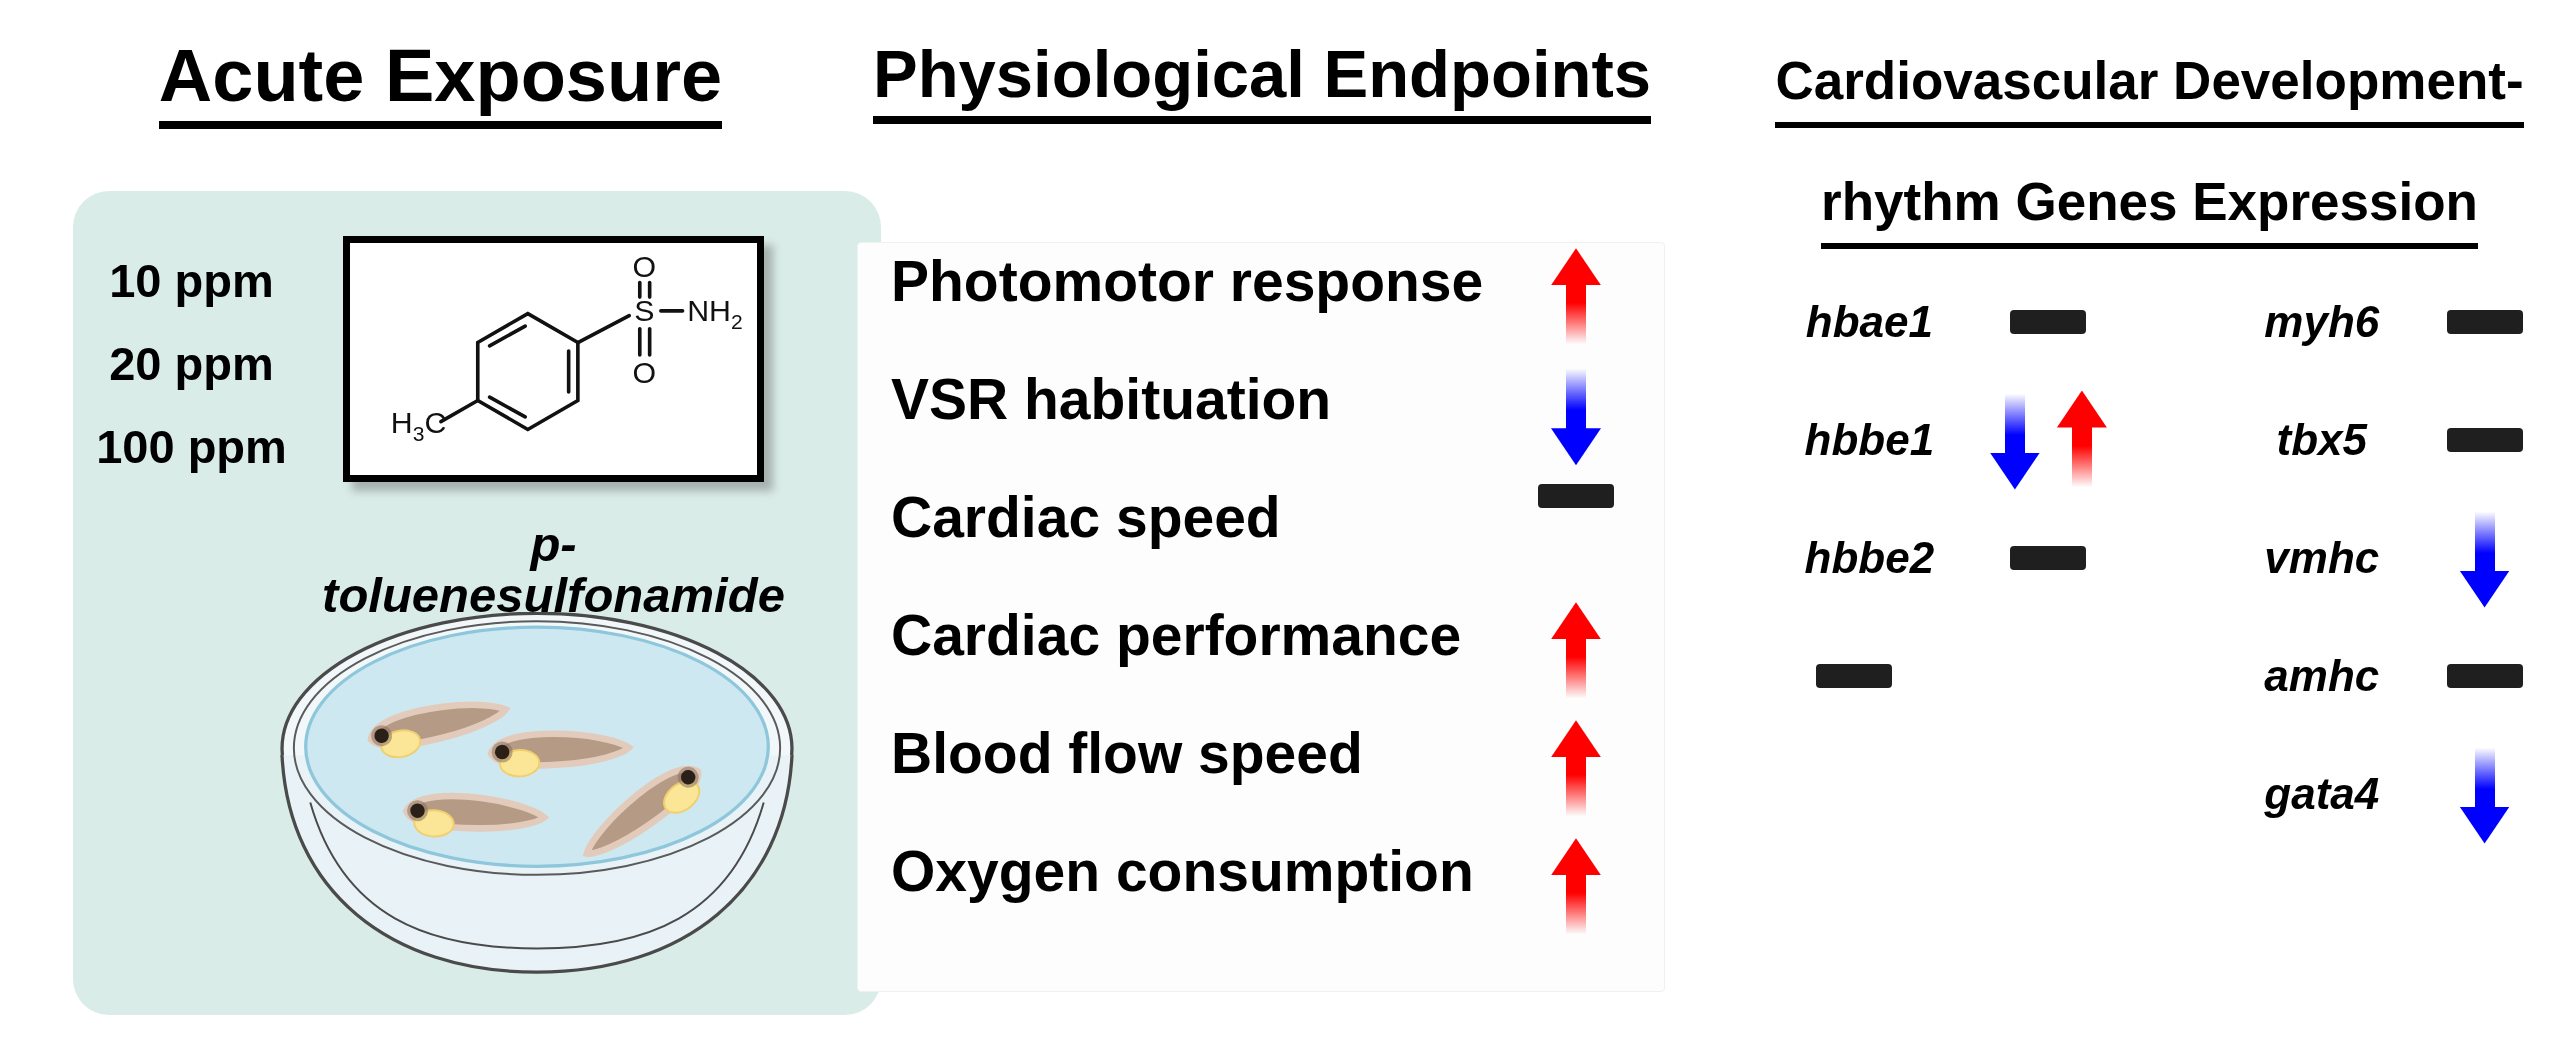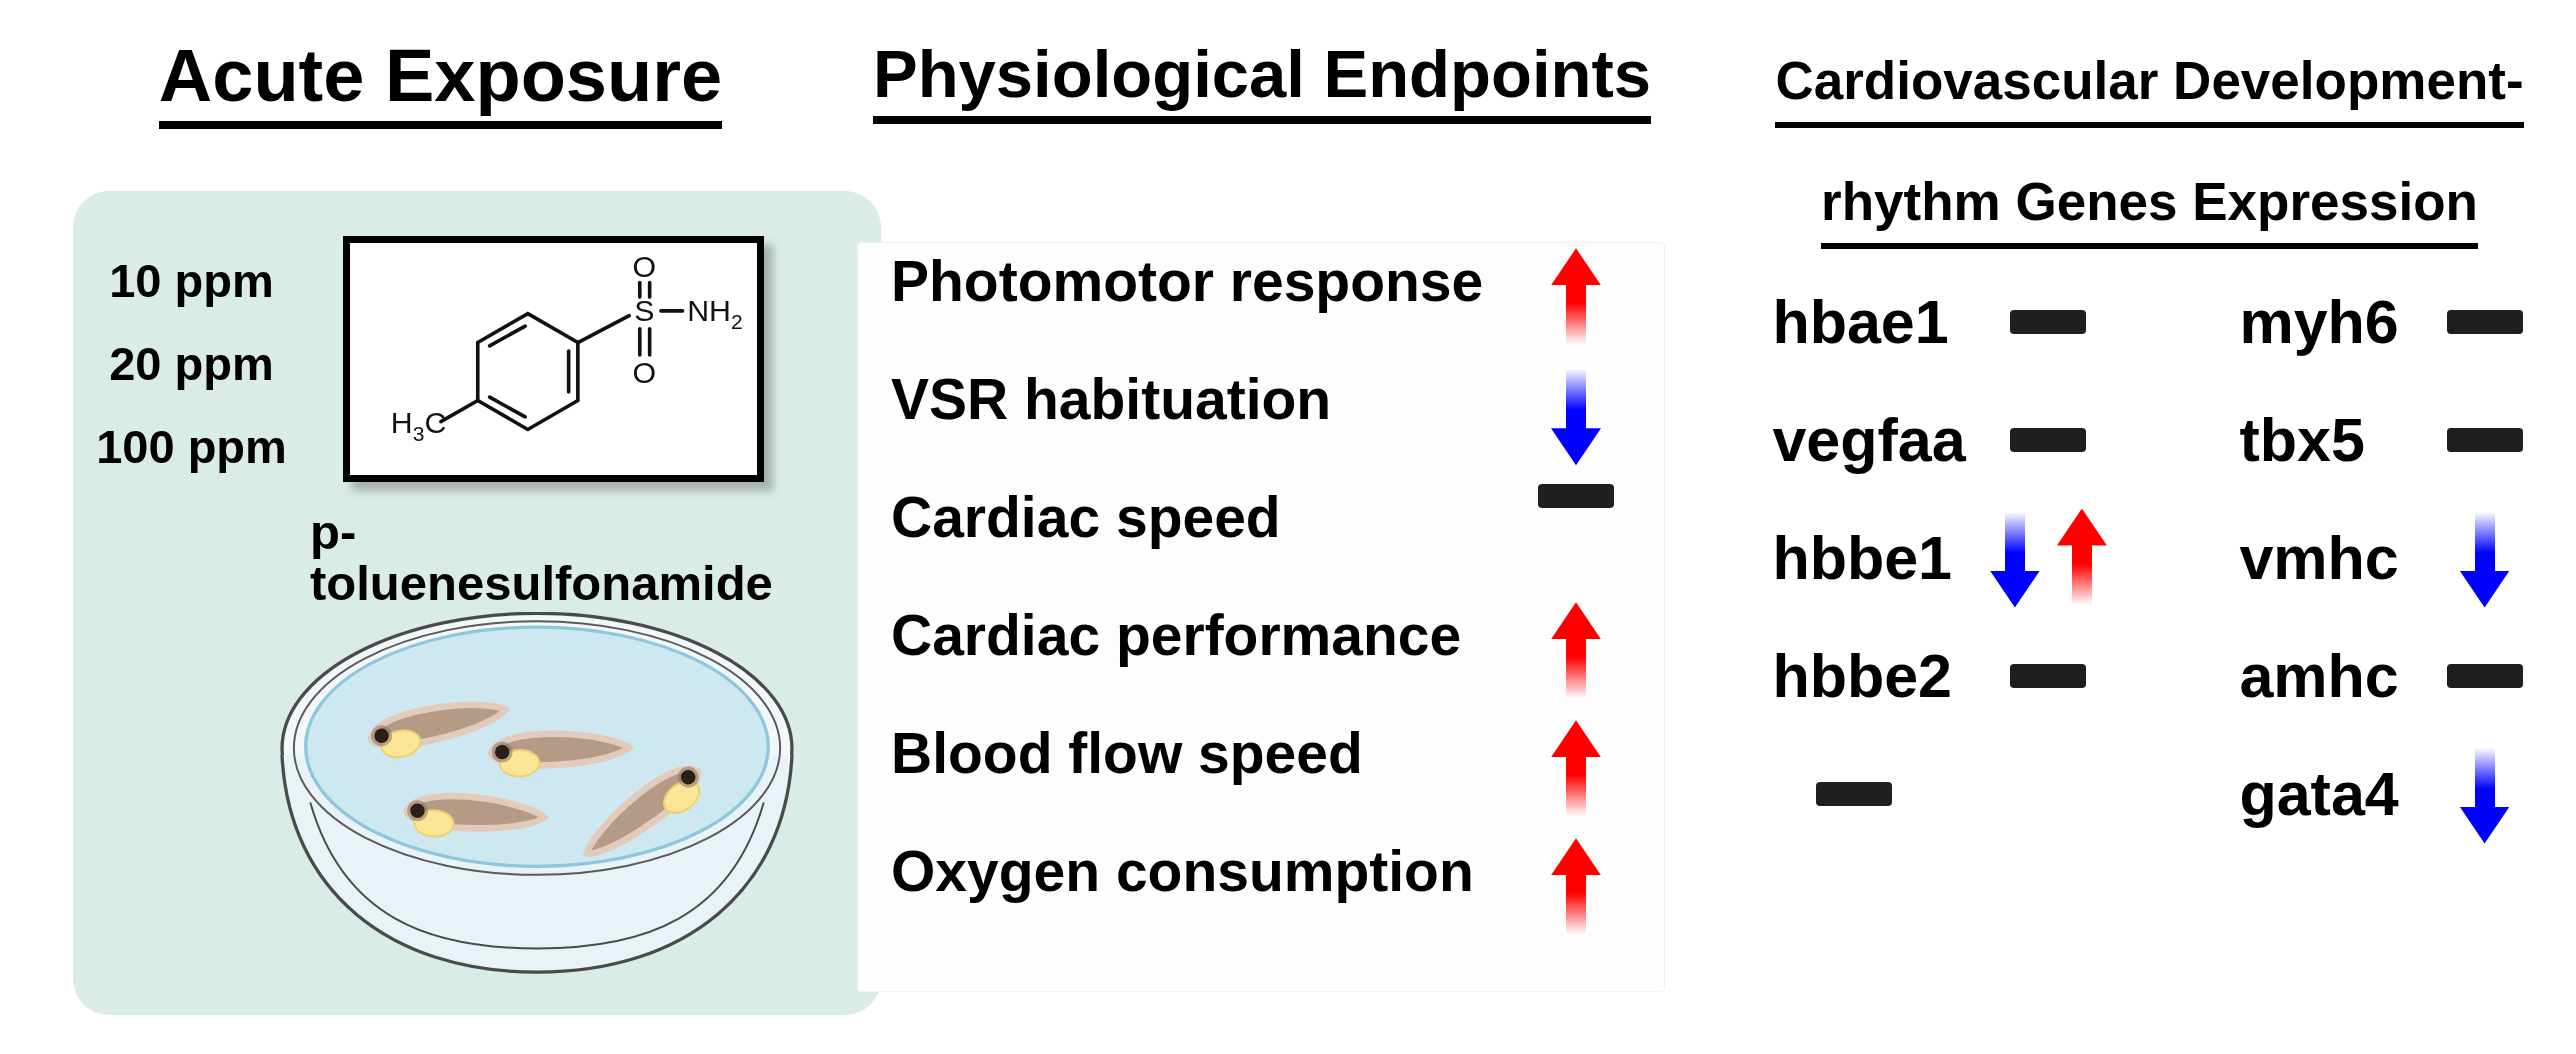--- a/index.html
+++ b/index.html
@@ -30,22 +30,22 @@
     position:absolute;left:270px;top:45px;width:407px;height:232px;
     background:#ffffff;border:7.2px solid #000;
     box-shadow:9.2px 9.2px 8px rgba(90,90,90,.40);
   }
   #chem-svg{width:100%;height:100%;display:block;}
   #chem-svg .bond{stroke:#111;stroke-width:5.5;fill:none;stroke-linecap:round;}
   #chem-svg .atom{font-size:46px;fill:#111;}
   #chem-svg .sub{font-size:32px;}
 
   #chem-name{
-    position:absolute;left:237px;top:316px;width:487px;
-    font-size:49px;font-weight:bold;text-align:left;line-height:1.05;
+    position:absolute;left:237px;top:328px;width:487px;
+    font-size:49px;font-weight:bold;text-align:center;line-height:1.05;font-style:italic;
   }
 
   #dish-svg{position:absolute;left:201px;top:421px;width:526px;height:368px;}
   #dish-svg .water{fill:var(--water,#cde8f1);}
   #dish-svg .fish-body{fill:var(--fish-body,#b59a86);stroke:var(--fish-halo,#e3cbbb);stroke-width:10;}
   #dish-svg .fish-belly{fill:var(--fish-belly,#fae696);stroke:#f0cf6e;stroke-width:3;}
   #dish-svg .fish-eye{fill:#2b2017;}
   #dish-svg .fish-eye-ring{fill:#8a6f5c;opacity:.55;}
 
   
@@ -56,21 +56,21 @@
   #endpoint-rows{padding-top:5.3px;}
   .endpoint-row{height:118px;display:flex;align-items:flex-start;padding-left:33px;padding-right:32px;}
   .endpoint-label{flex:1;font-size:57px;font-weight:bold;white-space:nowrap;}
   .endpoint-row .slot{width:112px;display:flex;justify-content:center;align-items:center;}
 
   
   .gene-col{position:absolute;top:263px;}
   #gene-col-0{left:1756px;width:375px;}
   #gene-col-1{left:2223px;width:342px;}
   .gene-row{height:118px;display:flex;align-items:center;padding-left:16.4px;}
-  .gene-label{font-size:61px;font-weight:bold;white-space:nowrap;}
+  .gene-label{font-size:44px;font-weight:bold;font-style:italic;white-space:nowrap;text-align:center;}
   #gene-col-0 .gene-label{width:194px;}
   #gene-col-1 .gene-label{width:168px;}
   .gene-row .slot{width:164px;display:flex;justify-content:center;align-items:center;}
 
   
   .indicator{display:flex;justify-content:center;align-items:center;}
   .indicator.pair{gap:17px;}
   .arrow{position:relative;width:50px;height:99px;display:inline-block;}
   .arrow i{position:absolute;display:block;}
   .arrow.up .head{top:0;left:0;width:50px;height:37px;background:var(--up,#ff0000);
@@ -244,28 +244,20 @@
   <div id="gene-col-0" class="gene-col">
       <div class="gene-row">
     <span class="gene-label">hbae1</span>
     <span class="slot">
           <span class="indicator">
             <span class="dash"></span>
           </span>
         </span>
   </div>
       <div class="gene-row">
-    <span class="gene-label">vegfaa</span>
-    <span class="slot">
-          <span class="indicator">
-            <span class="dash"></span>
-          </span>
-        </span>
-  </div>
-      <div class="gene-row">
     <span class="gene-label">hbbe1</span>
     <span class="slot">
           <span class="indicator pair">
             <span class="arrow down">
               <i class="head"></i>
               <i class="shaft"></i>
             </span>
             <span class="arrow up">
               <i class="head"></i>
               <i class="shaft"></i>

